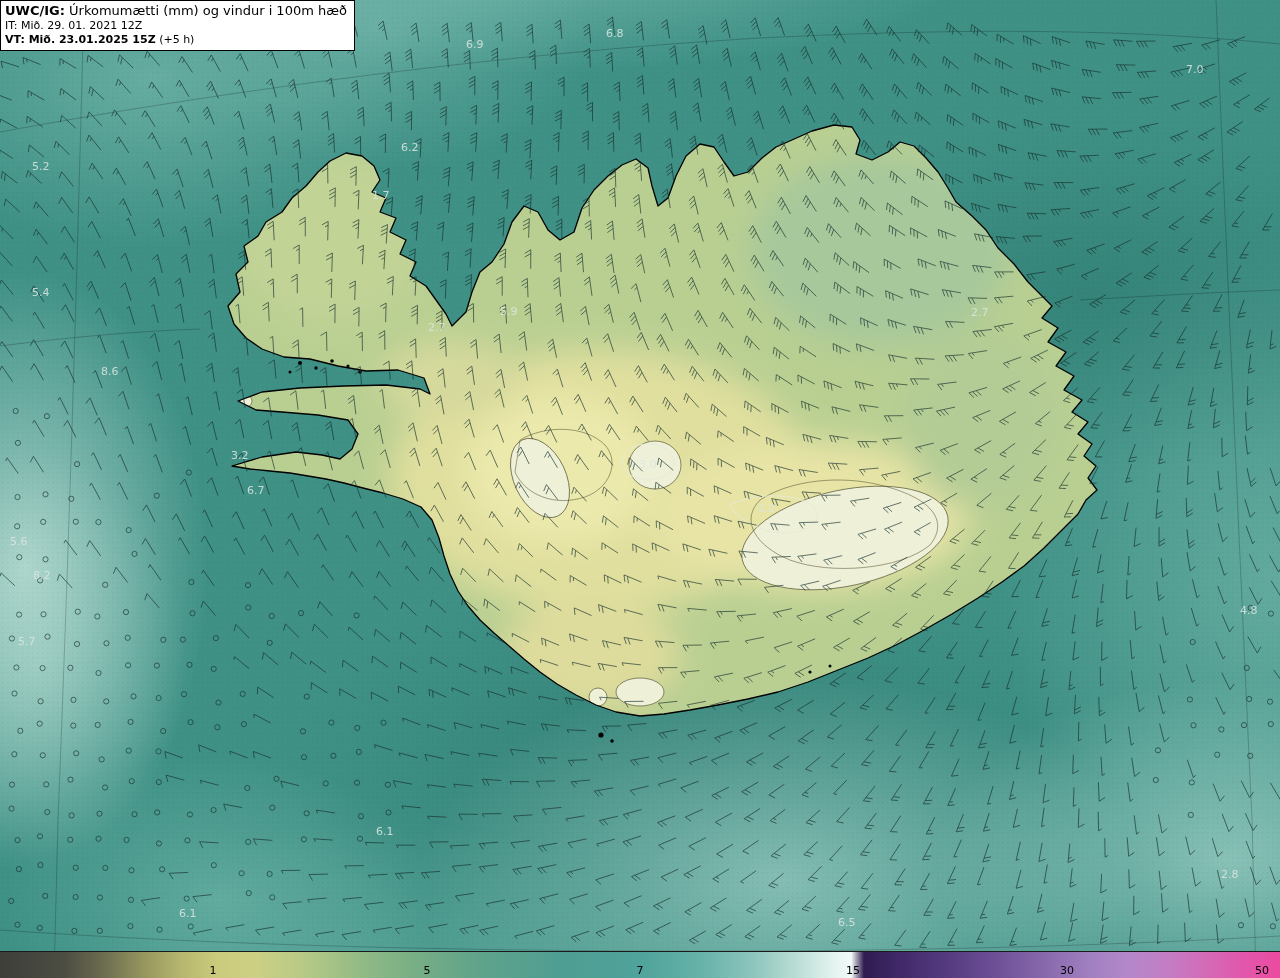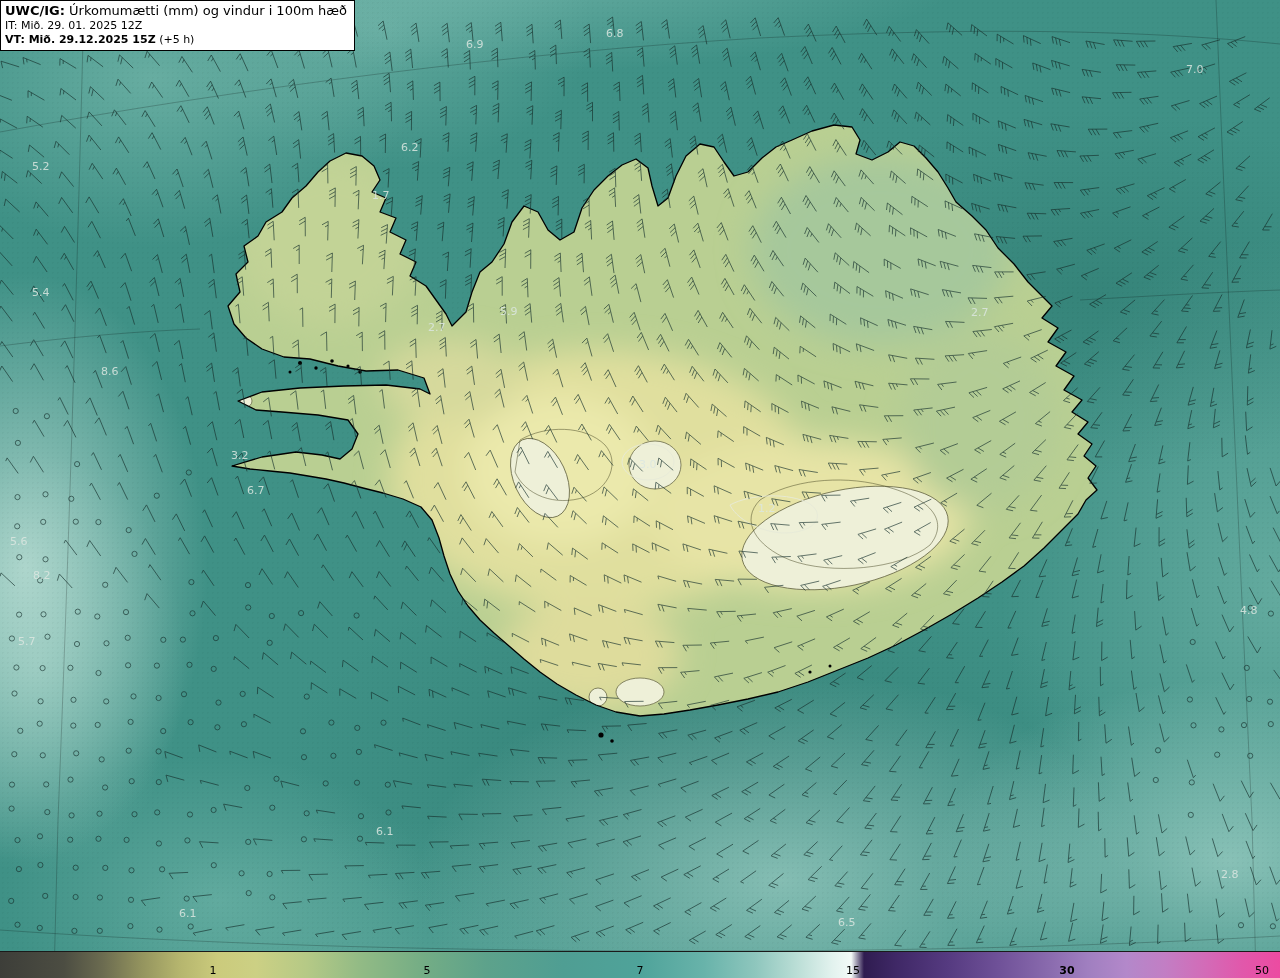--- a/index.html
+++ b/index.html
@@ -156,26 +156,26 @@
         <text x="1240" y="614" class="vlabel">4.8</text>
         <text x="376" y="835" class="vlabel">6.1</text>
         <text x="179" y="917" class="vlabel">6.1</text>
         <text x="838" y="926" class="vlabel">6.5</text>
         <text x="1221" y="878" class="vlabel">2.8</text>
       </g>
   </svg>
 
   <div class="titlebox">
     <div class="l1"><b>UWC/IG:</b><span> Úrkomumætti (mm) og vindur i 100m hæð</span></div>
-    <div>IT: Mið. 29. 01. 2025 12Z</div>
-    <div><b>VT: Mið. 29.12.2025 15Z</b><span> (+5 h)</span></div>
+    <div>IT: Mið. 29. 01. 2021 12Z</div>
+    <div><b>VT: Mið. 23.01.2025 15Z</b><span> (+5 h)</span></div>
   </div>
 
   <div class="colorbar" style="background: linear-gradient(to right, rgb(61, 62, 57) 0%, rgb(76, 77, 66) 5%, rgb(107, 107, 80) 8%, rgb(147, 147, 94) 11%, rgb(181, 181, 110) 14%, rgb(203, 203, 124) 17%, rgb(204, 208, 132) 20%, rgb(181, 201, 134) 24%, rgb(147, 187, 133) 28%, rgb(116, 173, 133) 33%, rgb(93, 162, 139) 38%, rgb(79, 158, 147) 44%, rgb(79, 163, 154) 50%, rgb(104, 179, 170) 55%, rgb(142, 198, 189) 59%, rgb(183, 220, 212) 62%, rgb(226, 242, 238) 65%, rgb(243, 250, 248) 66.5%, rgb(47, 28, 80) 67.5%, rgb(63, 40, 102) 70%, rgb(85, 58, 128) 74%, rgb(111, 81, 152) 78%, rgb(138, 107, 174) 82%, rgb(160, 127, 192) 85%, rgb(179, 136, 202) 88%, rgb(194, 126, 196) 91%, rgb(210, 108, 184) 94%, rgb(225, 88, 171) 97%, rgb(236, 75, 161) 100%);">
       <span class="cb-label" style="left: 16.64%;">1</span>
       <span class="cb-label" style="left: 33.36%;">5</span>
       <span class="cb-label" style="left: 50%;">7</span>
       <span class="cb-label" style="left: 66.64%;">15</span>
-      <span class="cb-label" style="left: 83.36%; font-weight: bold;">30</span>
+      <span class="cb-label" style="left: 83.36%;">30</span>
       <span class="cb-label" style="left: 98.6%; margin-top: 11px;">50</span>
     </div>
 
 </div>
 
 </body></html>

